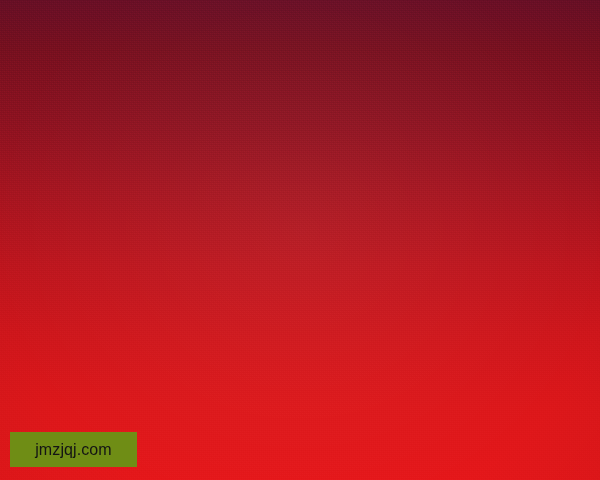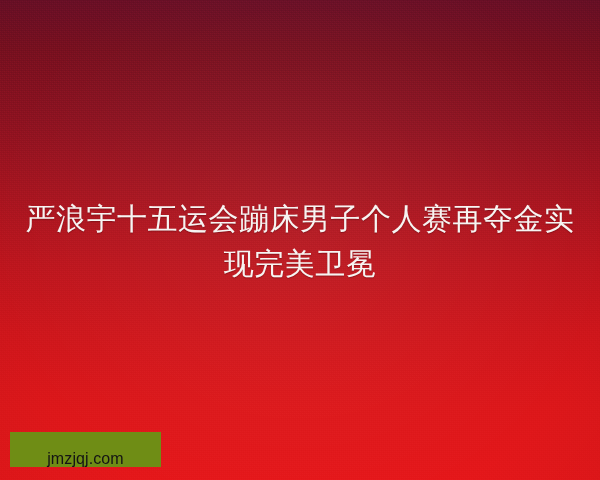--- a/index.html
+++ b/index.html
@@ -94,25 +94,25 @@
     color: #f7f4f2;
     letter-spacing: 0.5px;
     text-shadow: 0 1px 1px rgba(60,0,8,0.35);
     word-break: break-all;
   }
 
   .watermark {
     position: absolute;
     left: 10px;
     top: 432px;
-    width: 151px;
+    width: 127px;
     height: 35px;
     background: #6f8d15;
     display: flex;
-    align-items: flex-end;
+    align-items: center;
     justify-content: center;
     box-sizing: border-box;
   }
 
   .watermark-text {
     font-family: "Liberation Sans", "DejaVu Sans", sans-serif;
     font-size: 16px;
     line-height: 1;
     color: #141414;
     letter-spacing: 0.1px;
@@ -121,21 +121,18 @@
 </style>
 </head>
 <body>
 
 <div id="banner">
 
   <div class="bg-gradient"></div>
   <div class="bg-vignette"></div>
   <div class="bg-noise"></div>
 
-  <div class="headline-wrap">
-    <h1 class="headline">严浪宇十五运会蹦床男子个人赛再夺金实现完美卫冕</h1>
-  </div>
 
   <div class="watermark">
     <span class="watermark-text">jmzjqj.com</span>
   </div>
 
 </div>
 
 </body></html>

